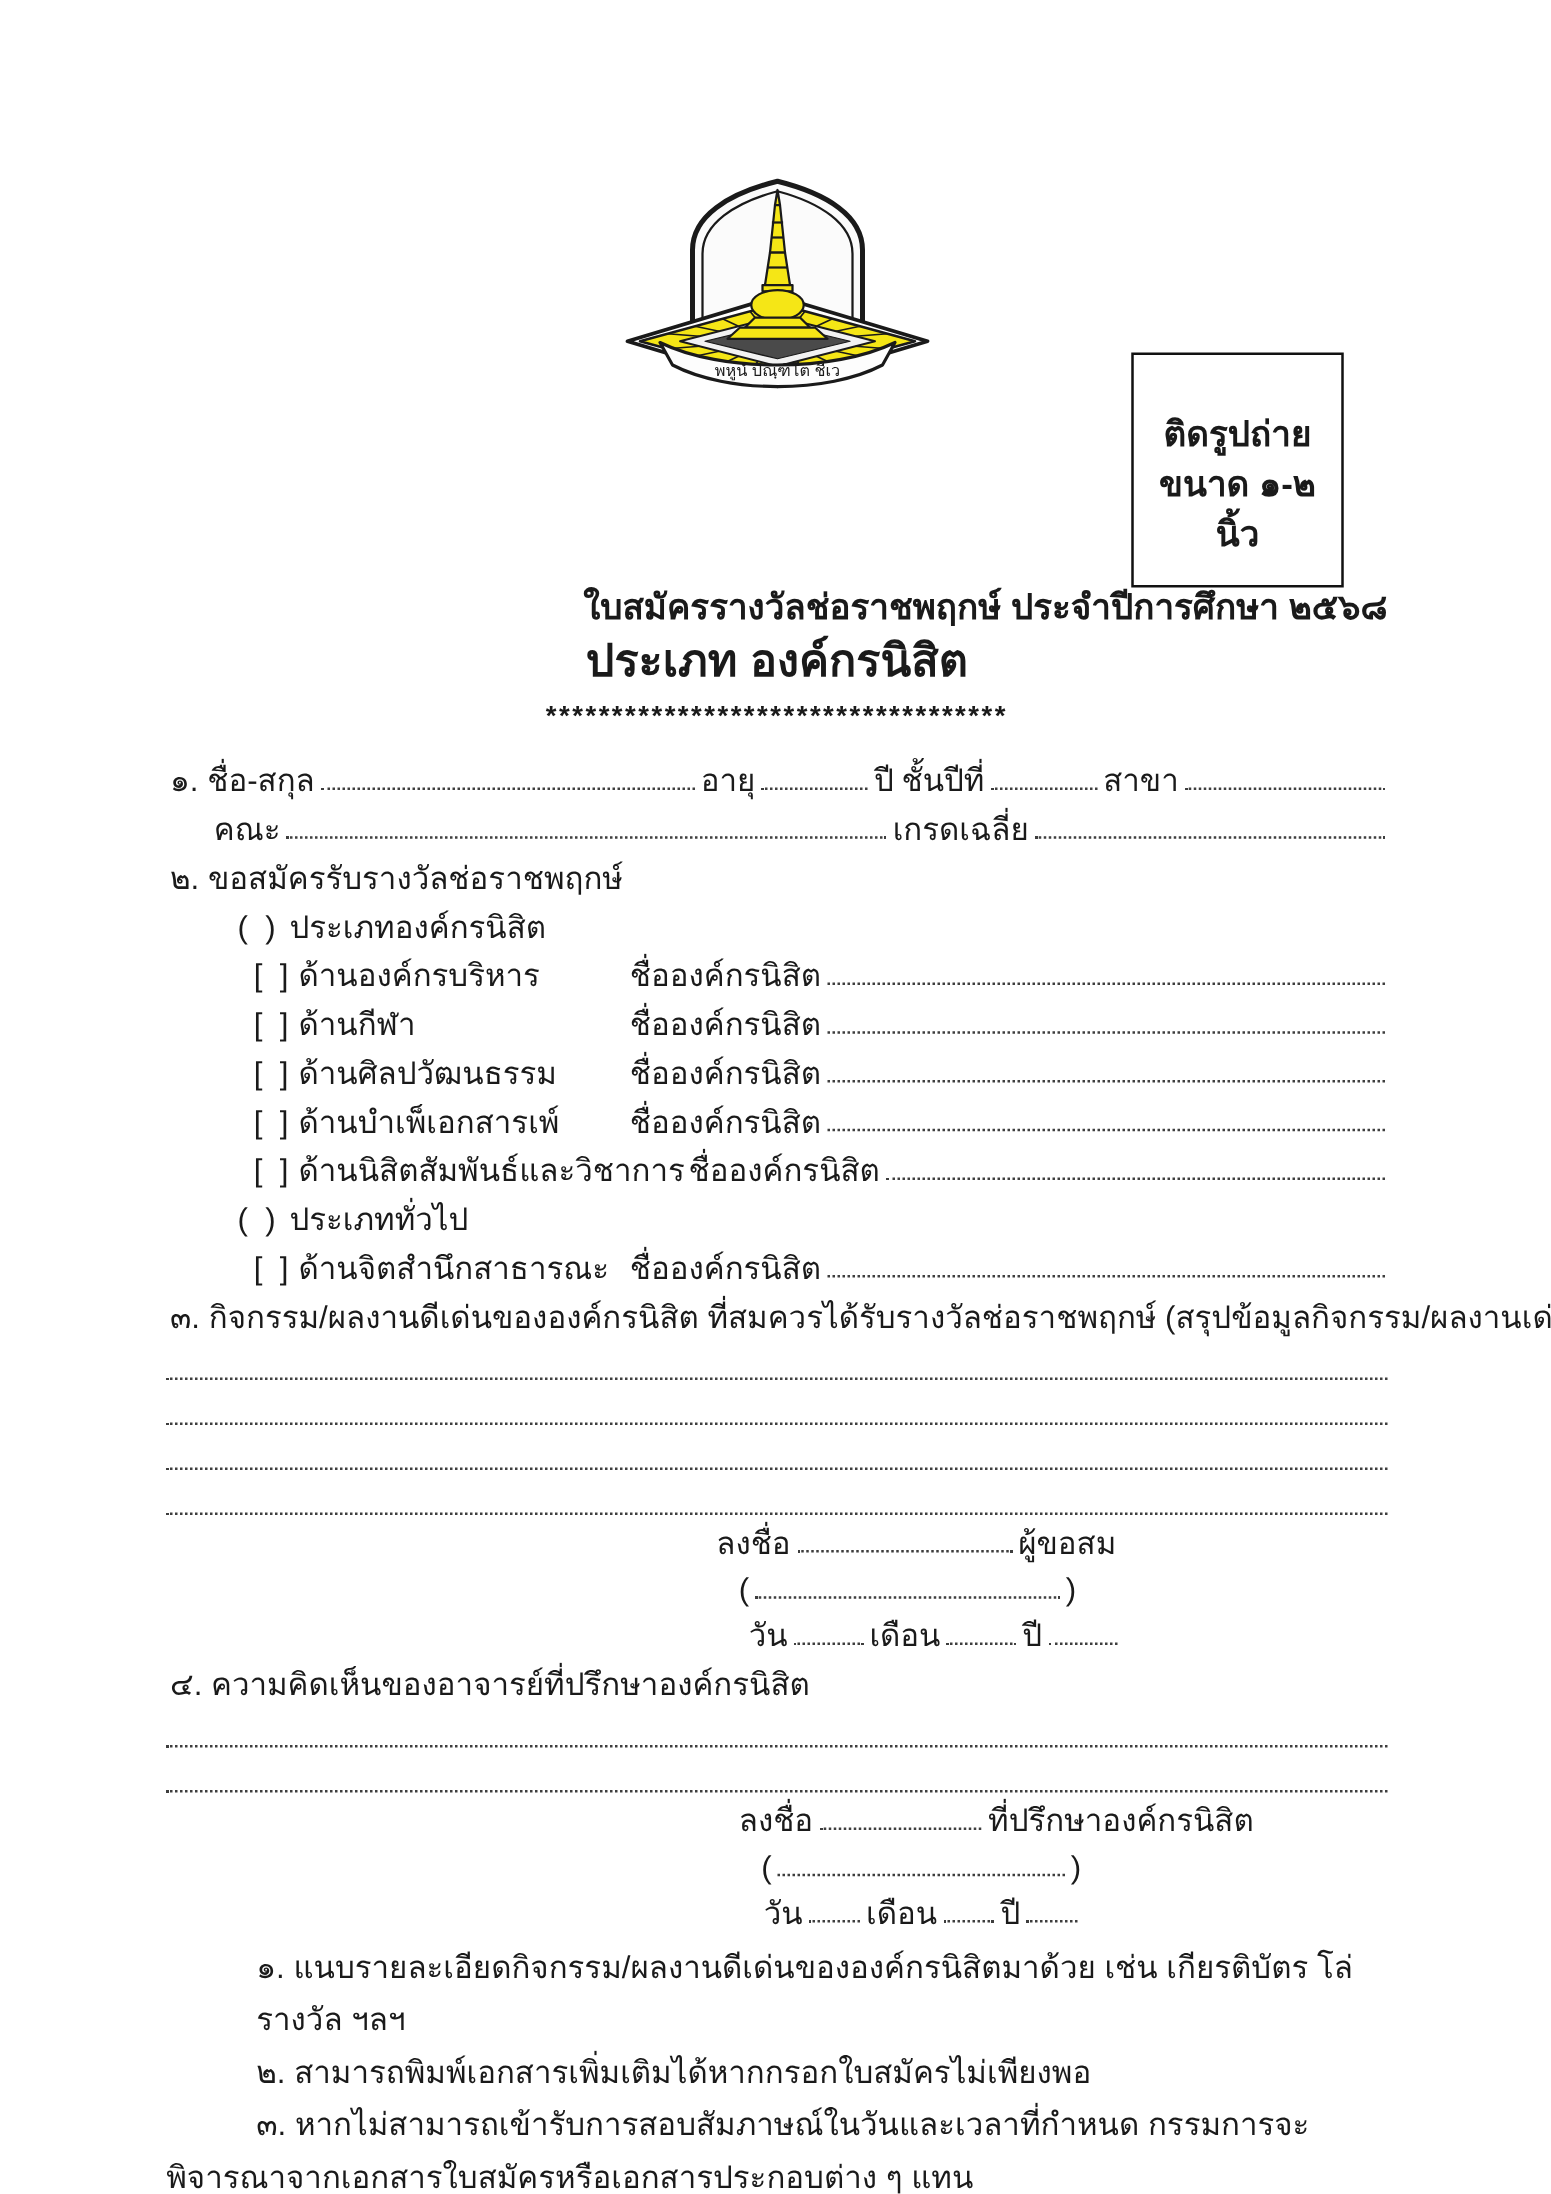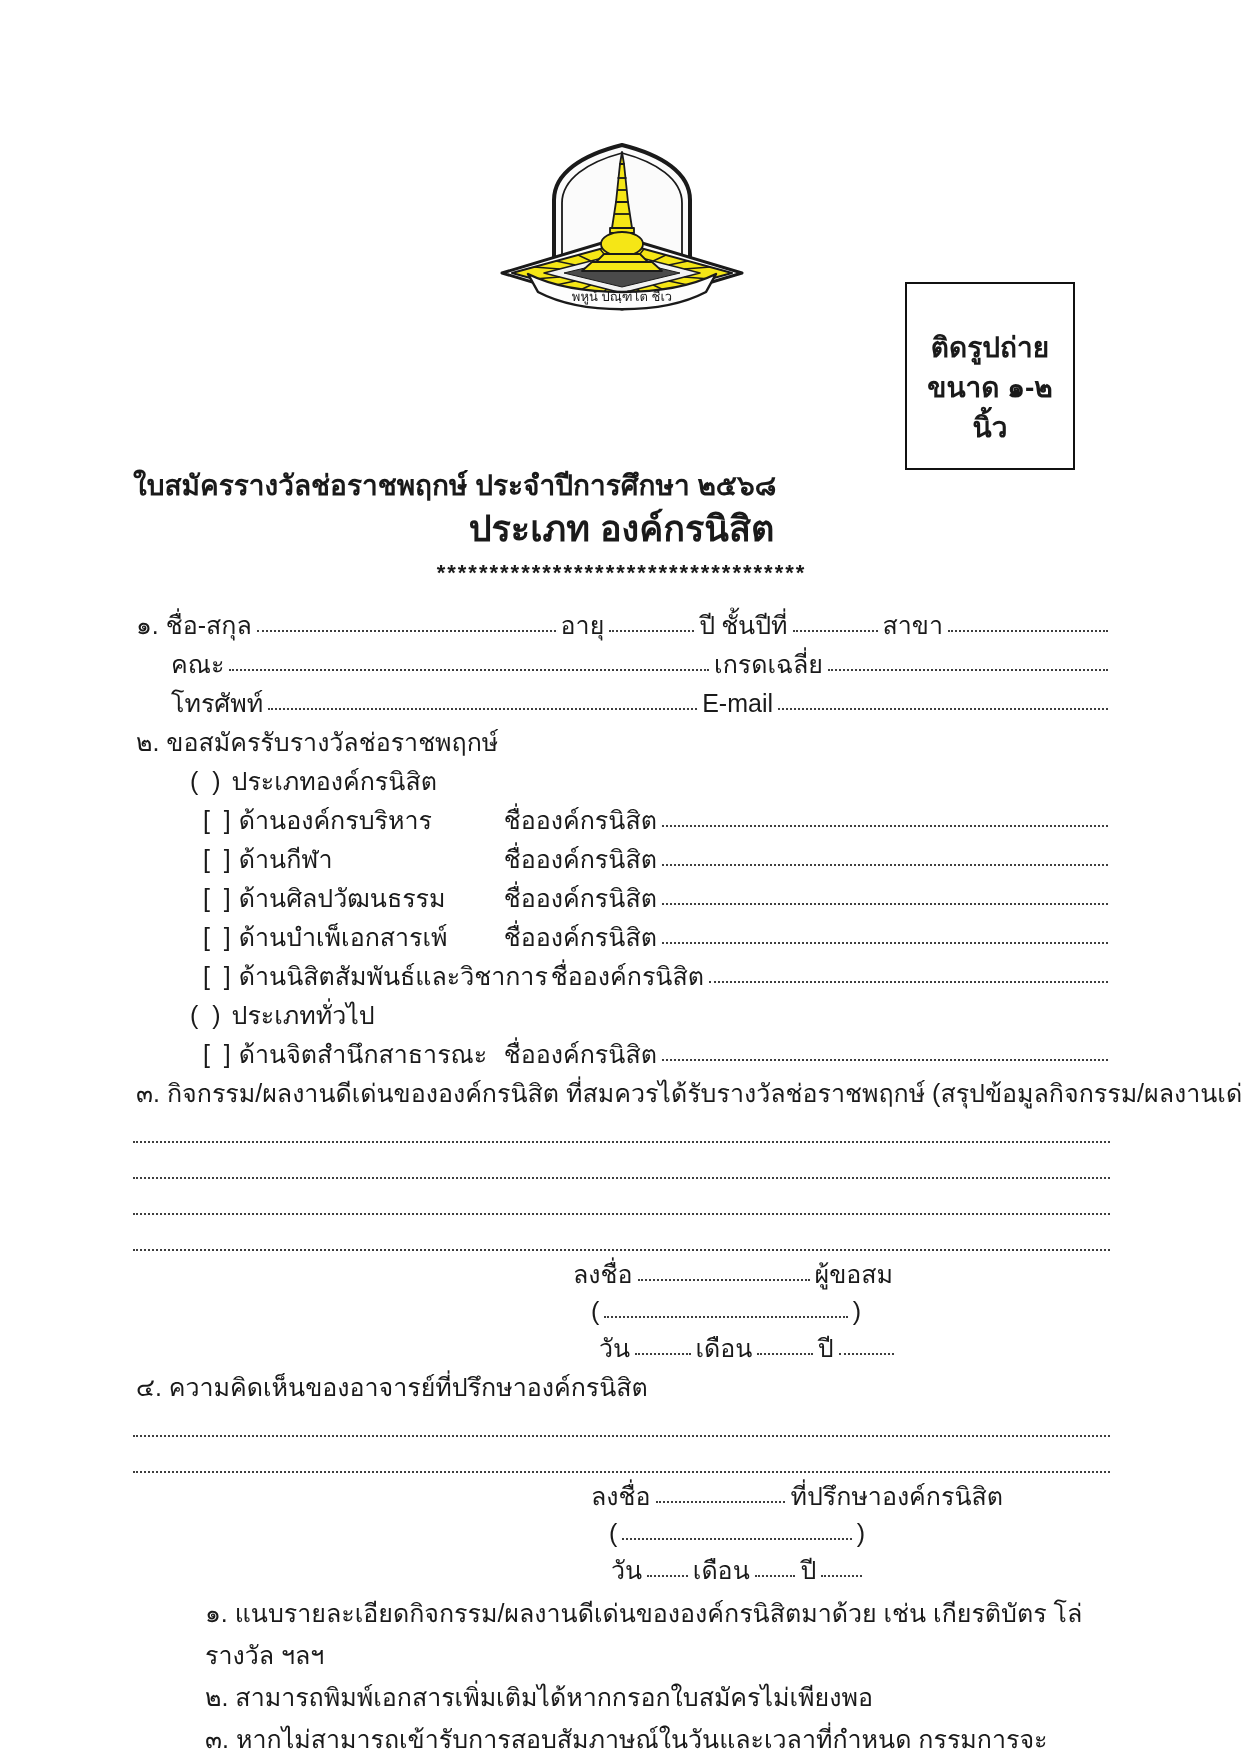--- a/index.html
+++ b/index.html
@@ -8,21 +8,21 @@
     font-family:Liberation Sans, sans-serif;
     position:relative;box-sizing:border-box;padding:0 131px 0 133px;overflow:hidden;
   }
   .header{position:relative;height:316px;}
   .logo{display:block;margin:140px auto 0 auto;}
   .photobox{
     position:absolute;top:142px;right:35px;width:170px;height:188px;
     border:2px solid #111;box-sizing:border-box;text-align:center;
     padding-top:44px;font-weight:700;font-size:28px;line-height:40px;
   }
-  .title{text-align:left;font-weight:700;font-size:28px;margin-top:14px;line-height:1.15;}
+  .title{text-align:right;font-weight:700;font-size:28px;margin-top:14px;line-height:1.15;}
   .subtitle{text-align:center;font-weight:700;font-size:36px;margin-top:6px;line-height:1.15;}
   .divider{text-align:center;font-size:22px;margin-top:10px;letter-spacing:2px;font-weight:600;}
   .form{margin-top:14px;font-size:25px;}
   .row{display:flex;align-items:flex-end;height:39px;}
   .t{line-height:1.12;white-space:nowrap;padding:0 3px;}
   .dots{border-bottom:2.5px dotted #3e3e3e;margin:0 2px 7px 2px;}
   .grow{flex:1 1 auto;}
   .w85{flex:0 0 85px;}
   .w160{flex:0 0 160px;}
   .w280{flex:0 0 280px;}
@@ -121,26 +121,20 @@
       <span class="dots w85"></span>
       <span class="t">สาขา</span>
       <span class="dots w160 grow"></span>
     </div>
     <div class="row ind1">
       <span class="t">คณะ</span>
       <span class="dots grow"></span>
       <span class="t">เกรดเฉลี่ย</span>
       <span class="dots w280"></span>
     </div>
-    <div class="row ind1">
-      <span class="t">โทรศัพท์</span>
-      <span class="dots grow"></span>
-      <span class="t">E-mail</span>
-      <span class="dots w330"></span>
-    </div>
 
     <div class="row">
       <span class="t">๒. ขอสมัครรับรางวัลช่อราชพฤกษ์</span>
     </div>
     <div class="row ind2">
       <span class="rb">(  )</span>
       <span class="t">ประเภทองค์กรนิสิต</span>
     </div>
     <div class="row ind3">
       <span class="cb">[  ]</span>

